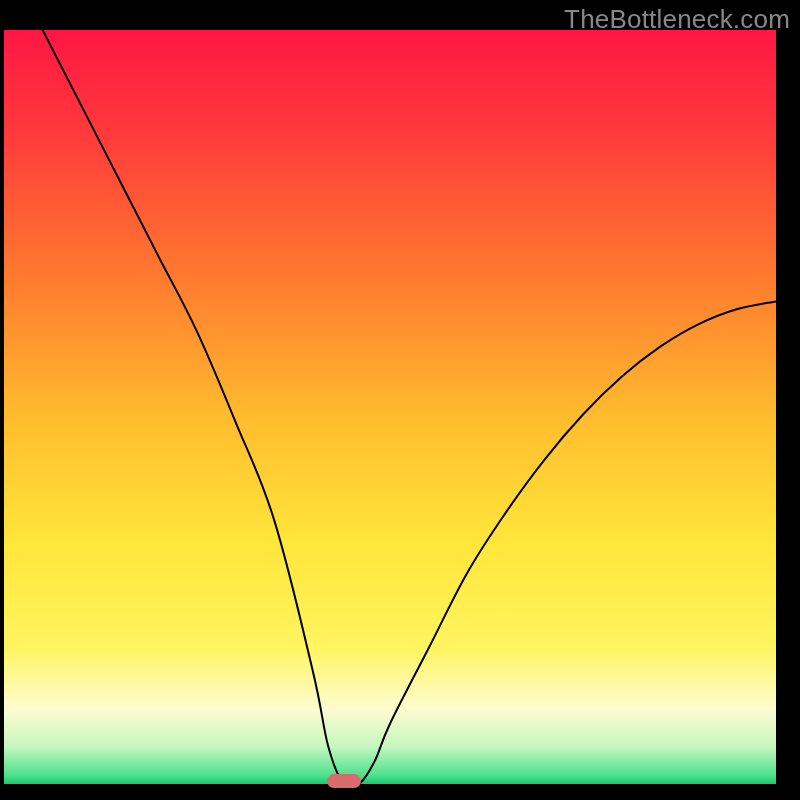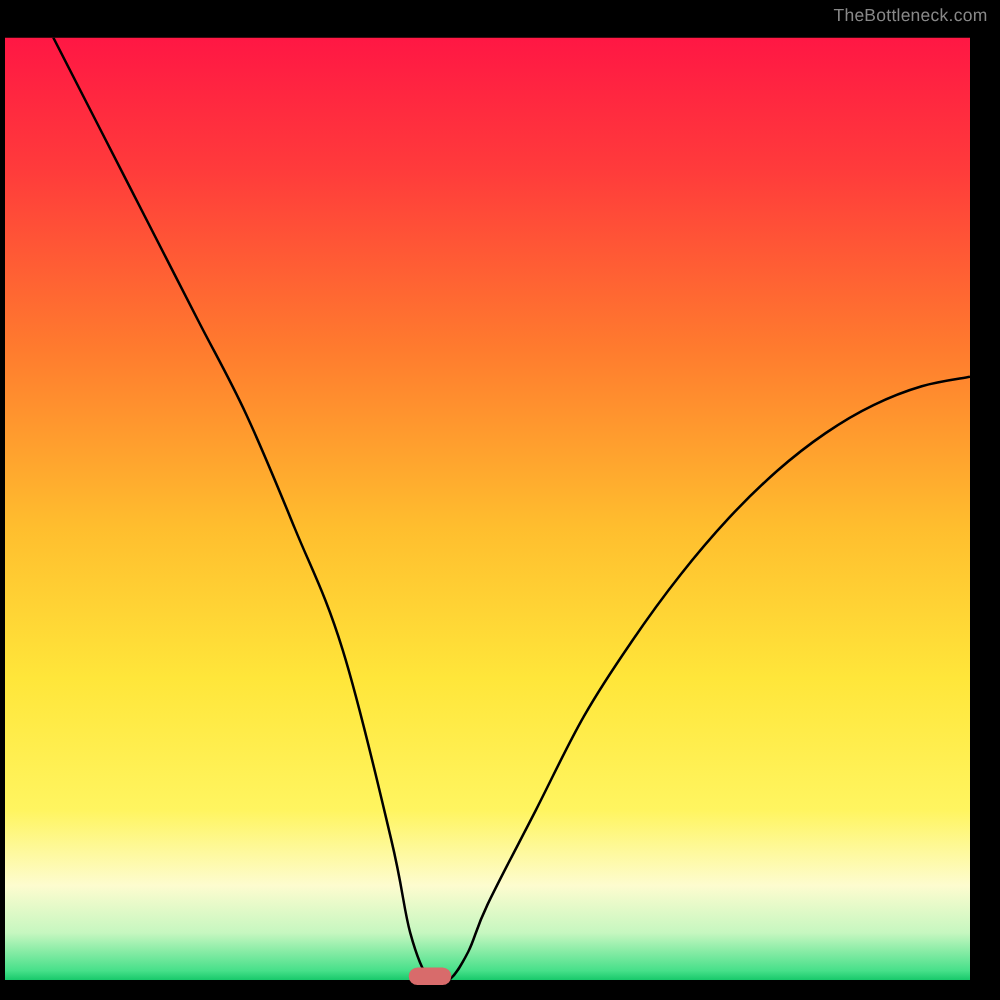--- a/index.html
+++ b/index.html
@@ -10,21 +10,21 @@
     background: #000;
     position: relative;
     overflow: hidden;
     font-family: Arial, Helvetica, sans-serif;
   }
   .watermark {
     position: absolute;
     top: 4px;
     right: 10px;
     color: #888;
-    font-size: 14px;
+    font-size: 26px;
     letter-spacing: 0.2px;
     z-index: 30;
   }
   
   .panel {
     position: absolute;
     left: 4px;
     top: 30px;
     right: 24px;
     bottom: 16px;

